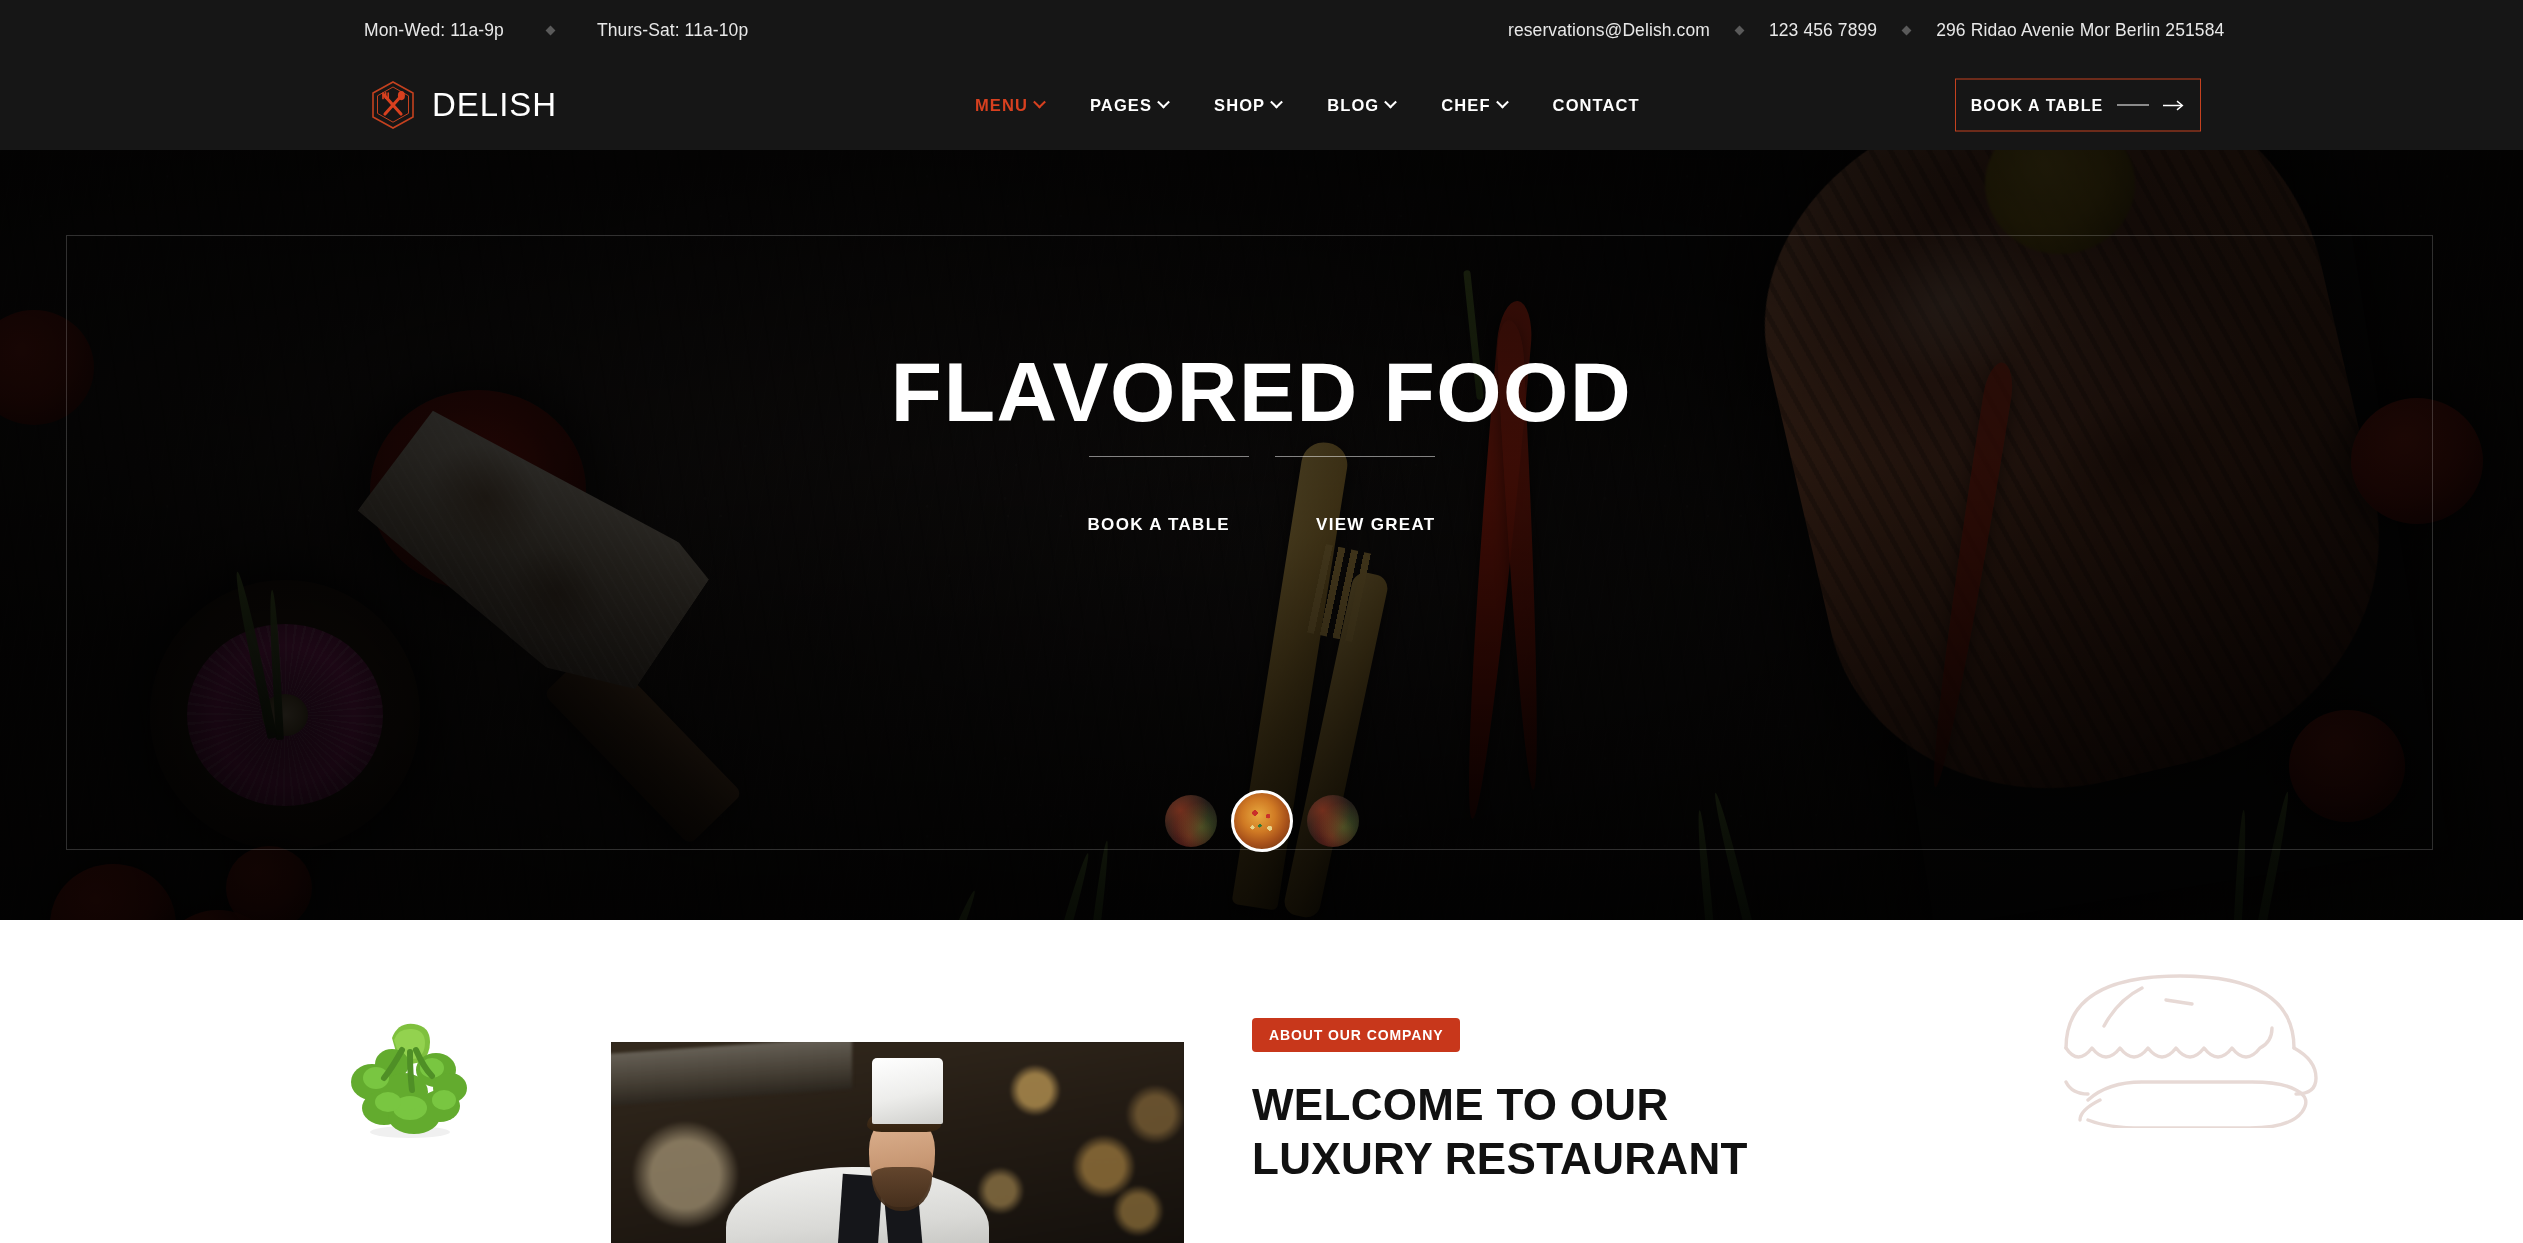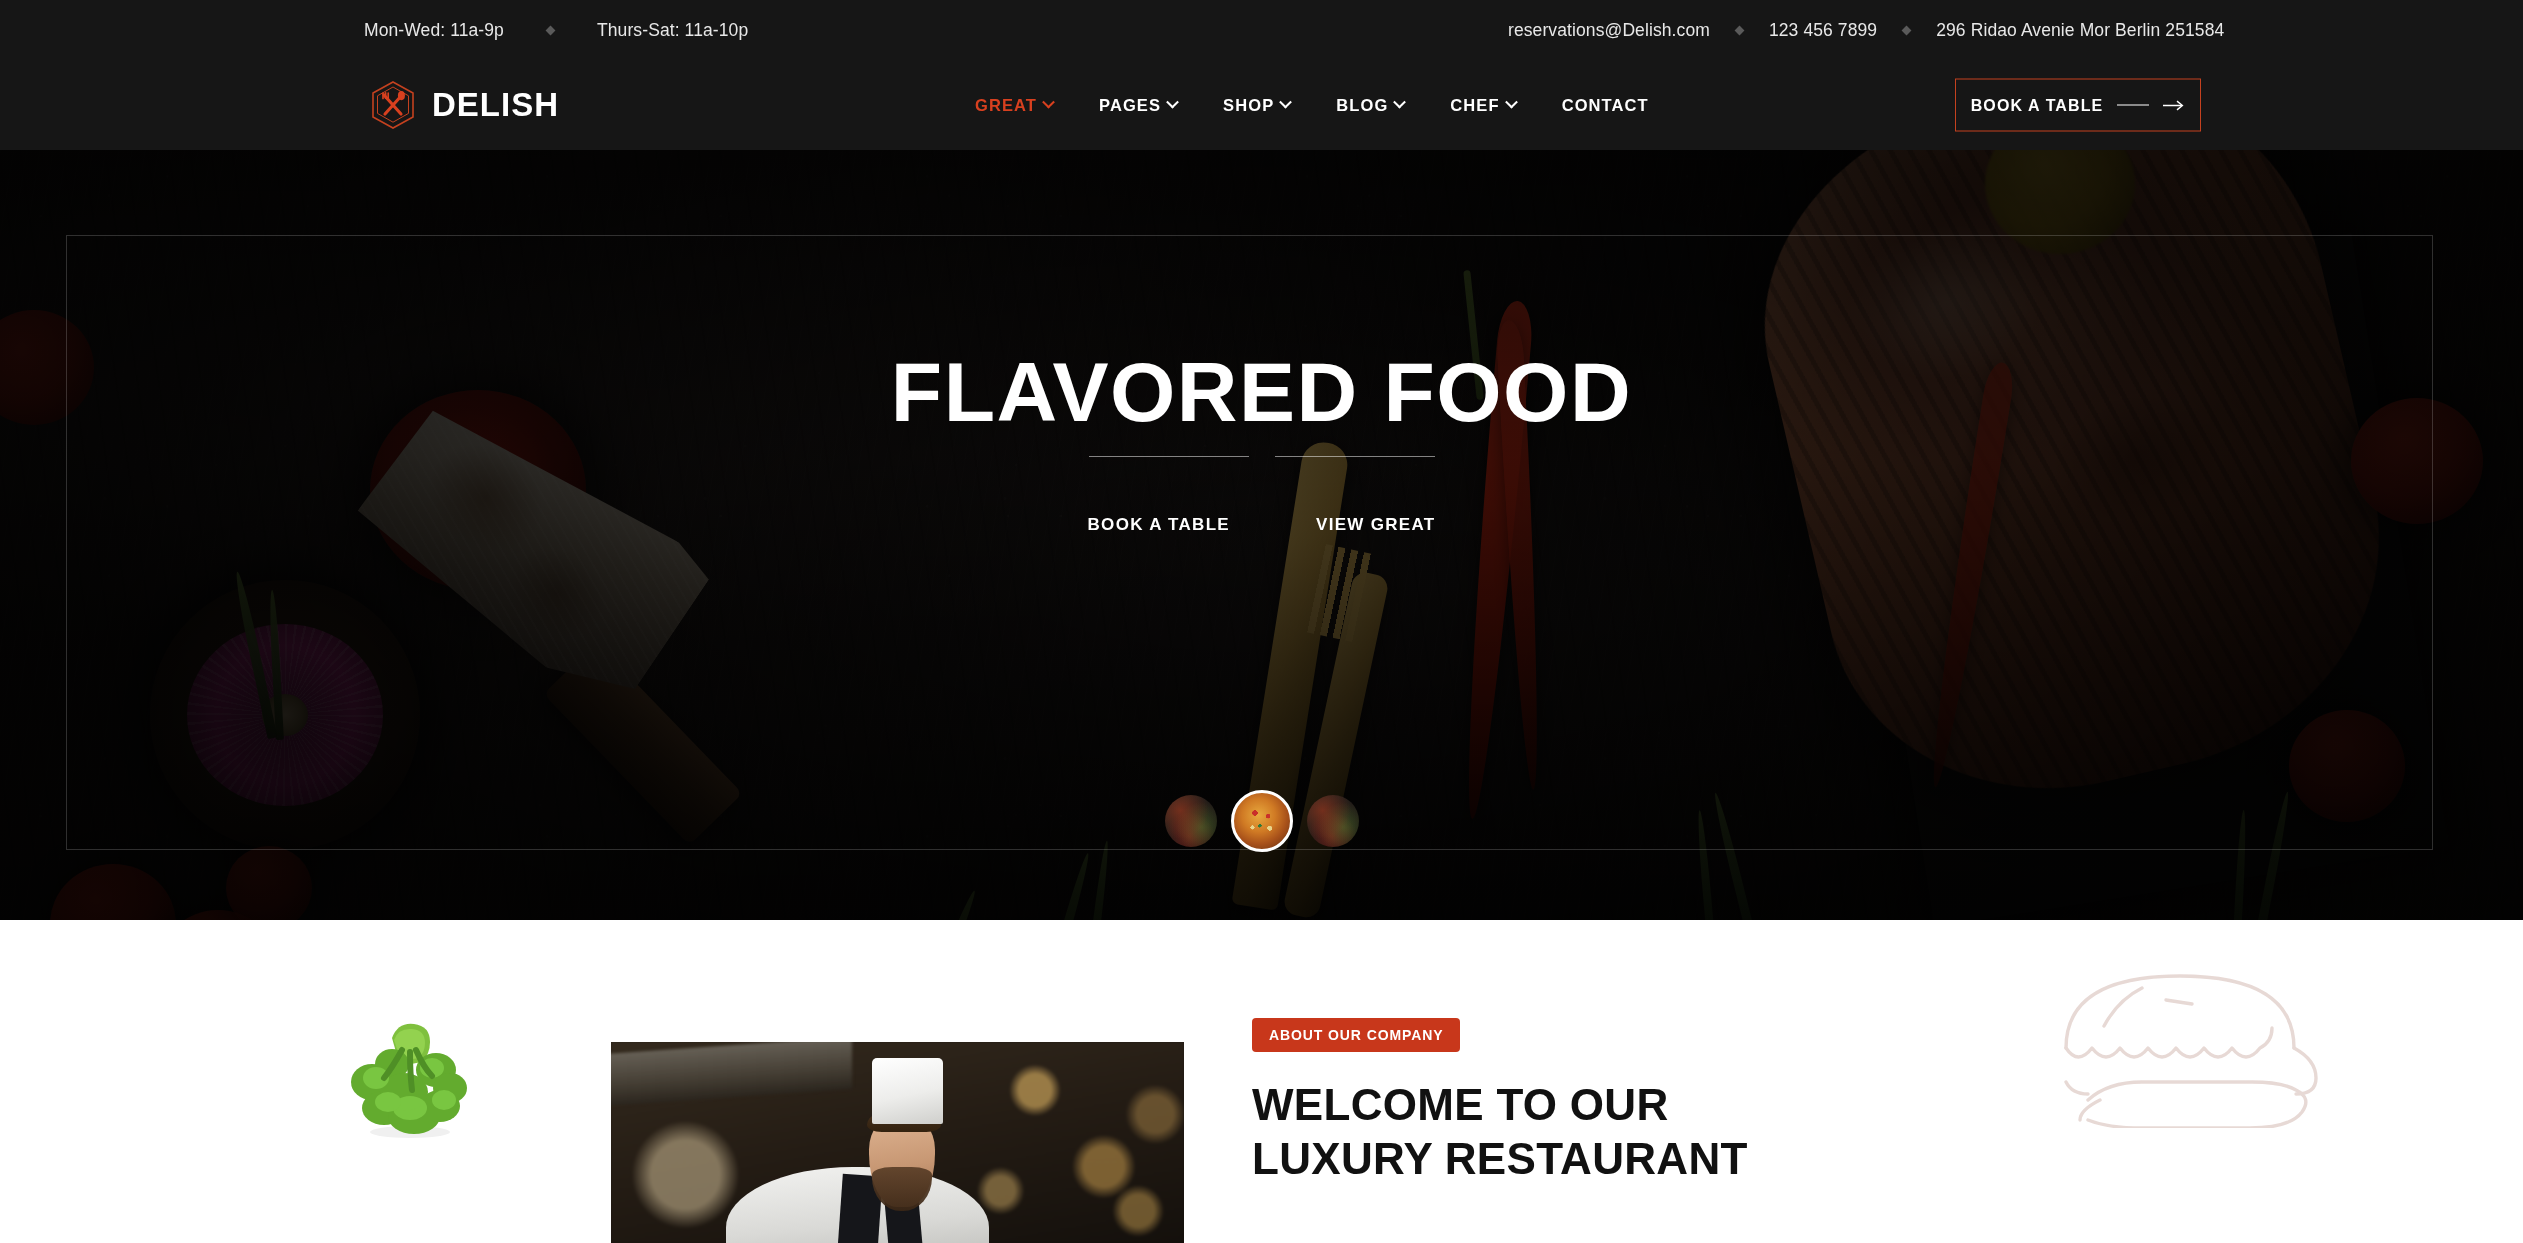--- a/index.html
+++ b/index.html
@@ -67,21 +67,21 @@
     top: 50%;
     transform: translateY(-50%);
     display: flex;
     align-items: center;
     gap: 16px;
   }
   .brand-mark { width: 46px; height: 50px; display: block; }
   .brand-text {
     color: #ffffff;
     font-size: 33px;
-    font-weight: 700;
+    font-weight: 400;
     letter-spacing: 1.0px;
     font-family: "Liberation Sans", sans-serif;
   }
 
   .nav {
     position: absolute;
     left: 952px;
     top: 50%;
     transform: translateY(-50%);
     display: flex;
@@ -630,21 +630,21 @@
       <g fill="#d8401f">
         <path d="M13 13.2 l0 5.2 M15.6 12.8 l0 5.4 M18.2 13.2 l0 5.2" stroke="#d8401f" stroke-width="1.7" stroke-linecap="round"></path>
         <ellipse cx="31.4" cy="15.6" rx="3.5" ry="4.6"></ellipse>
       </g>
     </svg>
     <span class="brand-text">DELISH</span>
   </div>
 
   <nav class="nav">
     <div class="nav-item active">
-      <span class="nav-label">GREAT</span>
+      <span class="nav-label">MENU</span>
       <span class="chev"></span>
     </div>
     <div class="nav-item">
       <span class="nav-label">PAGES</span>
       <span class="chev"></span>
     </div>
     <div class="nav-item">
       <span class="nav-label">SHOP</span>
       <span class="chev"></span>
     </div>

